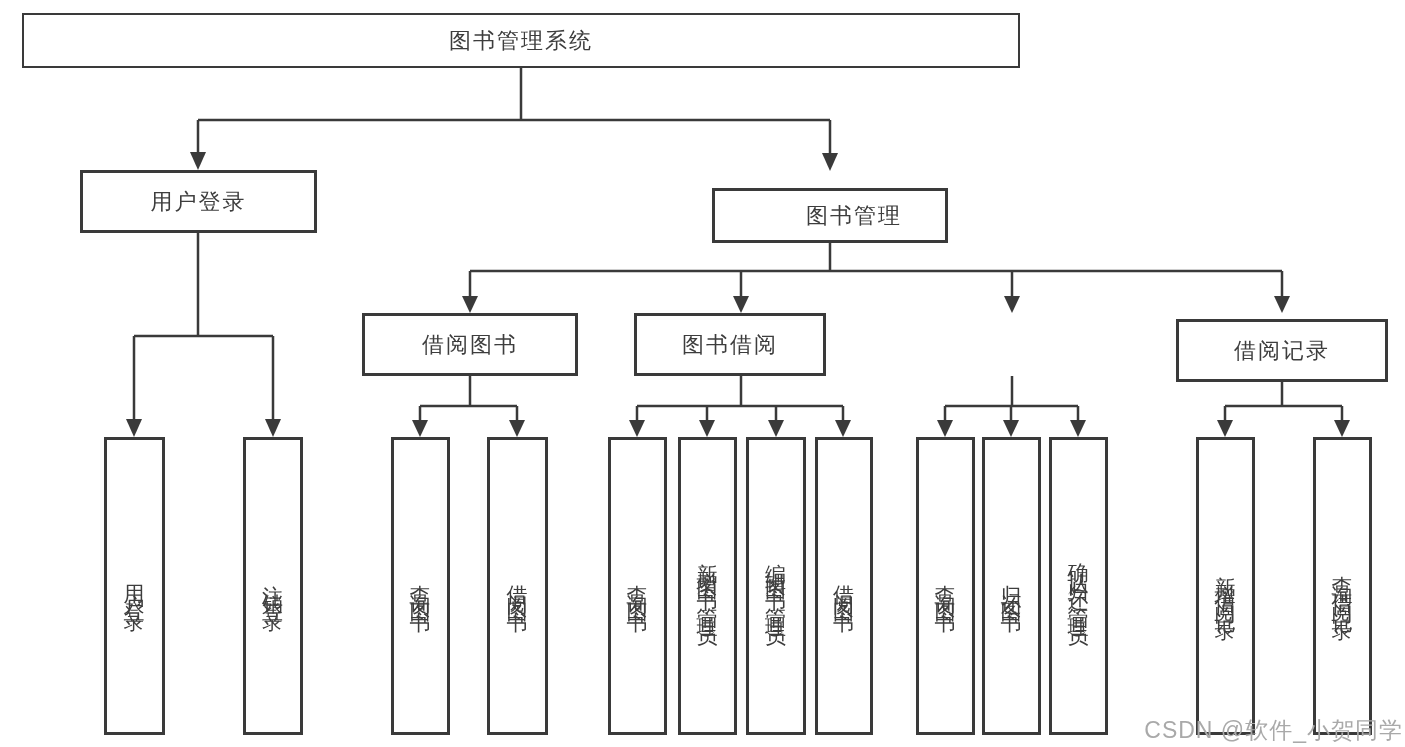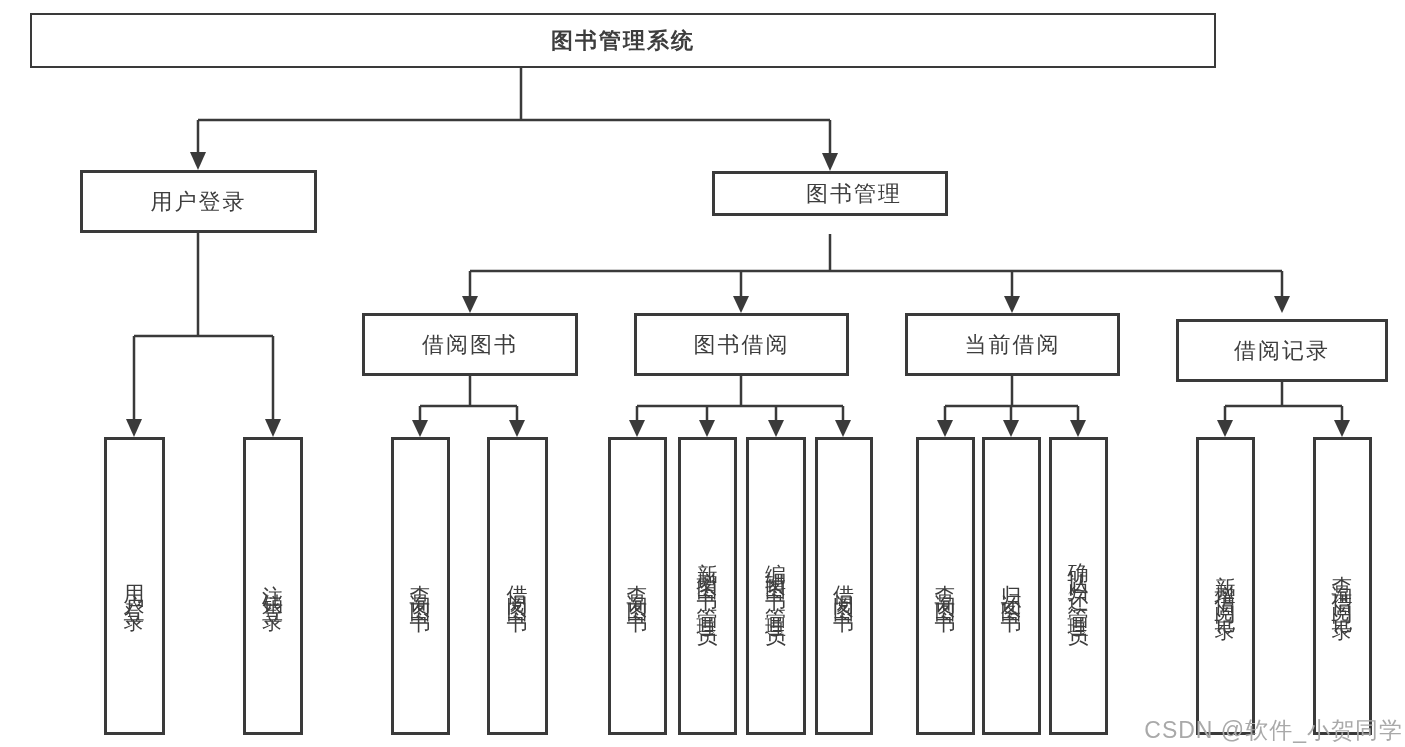--- a/index.html
+++ b/index.html
@@ -94,28 +94,27 @@
       <polygon points="776,437 768,420 784,420"></polygon>
       <polygon points="843,437 835,420 851,420"></polygon>
       <polygon points="945,437 937,420 953,420"></polygon>
       <polygon points="1011,437 1003,420 1019,420"></polygon>
       <polygon points="1078,437 1070,420 1086,420"></polygon>
       <polygon points="1225,437 1217,420 1233,420"></polygon>
       <polygon points="1342,437 1334,420 1350,420"></polygon>
     </g>
   </svg>
 
-  <div class="node root" style="left:30px; top:13px; width:1186px; height:55px;font-weight:bold;">图书管理系统</div>
+  <div class="node root" style="left:22px; top:13px; width:998px; height:55px;">图书管理系统</div>
 
   <div class="node" style="left:80px; top:170px; width:237px; height:63px;">用户登录</div>
-  <div class="node" style="left:712px; top:171px; width:236px; height:45px;padding-left:48px;">图书管理</div>
+  <div class="node" style="left:712px; top:188px; width:236px; height:55px;padding-left:48px;">图书管理</div>
 
   <div class="node" style="left:362px; top:313px; width:216px; height:63px;">借阅图书</div>
-  <div class="node" style="left:634px; top:313px; width:215px; height:63px;">图书借阅</div>
-  <div class="node" style="left:905px; top:313px; width:215px; height:63px;">当前借阅</div>
+  <div class="node" style="left:634px; top:313px; width:192px; height:63px;">图书借阅</div>
   <div class="node" style="left:1176px; top:313px; width:212px; height:63px;margin-top:6px;">借阅记录</div>
 
   <div class="leaf" style="left:104px; width:61px;">
     <span class="vtext">用户登录</span>
   </div>
   <div class="leaf" style="left:243px; width:60px;">
     <span class="vtext">注销登录</span>
   </div>
 
   <div class="leaf" style="left:391px; width:59px;">

